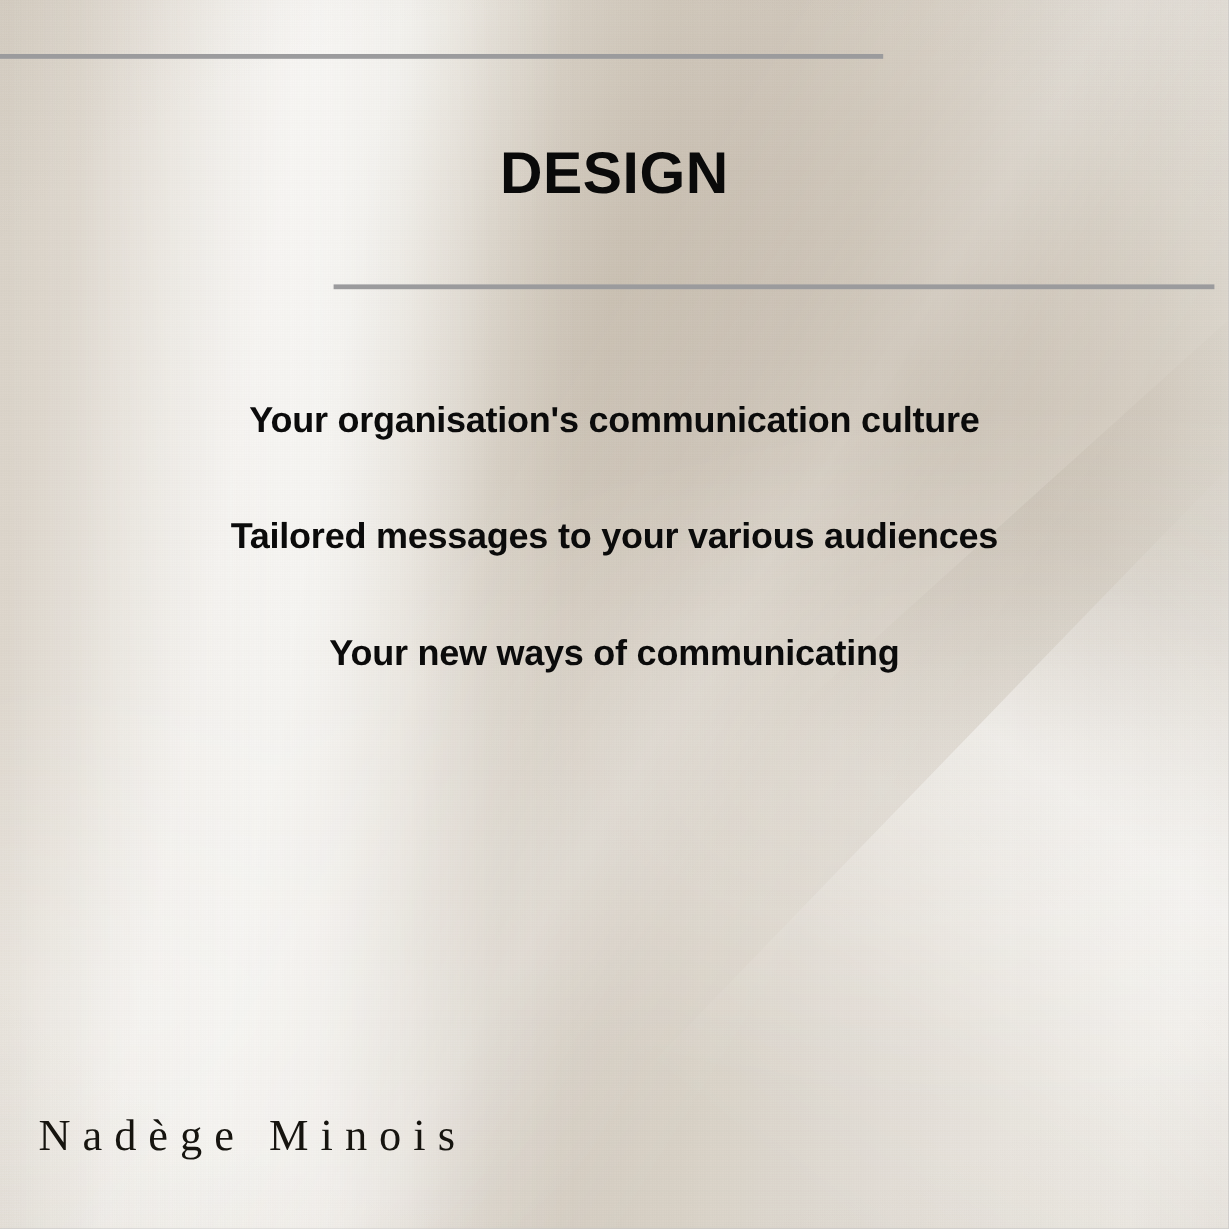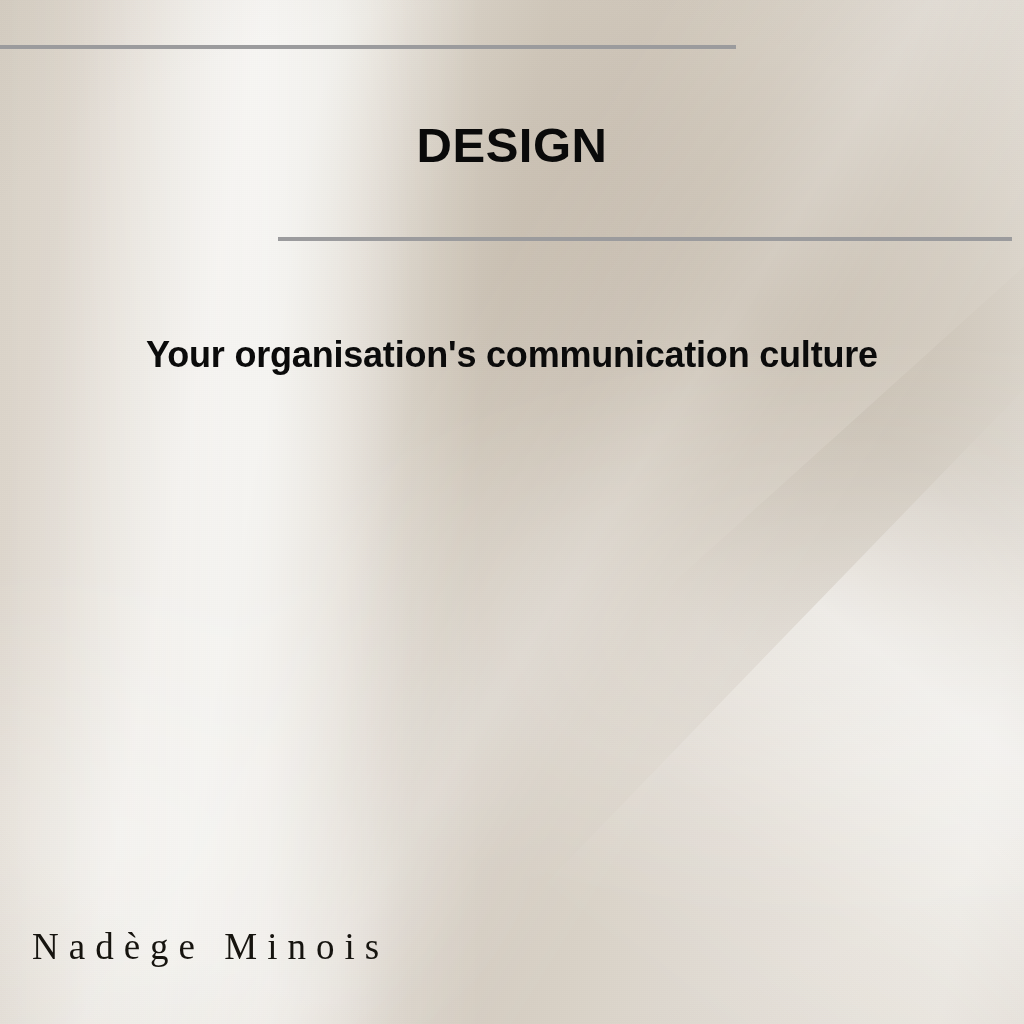--- a/index.html
+++ b/index.html
@@ -198,21 +198,21 @@
   .body-block {
     position: absolute;
     left: 92px;
     right: 92px;
     top: 330px;
     text-align: center;
   }
 
   .body-line {
     font-family: "Liberation Sans", sans-serif;
-    font-size: 36px;
+    font-size: 30px;
     font-weight: 700;
     line-height: 1.40;
     color: #0b0b0b;
     letter-spacing: -0.2px;
     margin: 0 0 55px 0;
   }
   .body-line:last-child {
     margin-bottom: 0;
   }
 
@@ -246,18 +246,20 @@
   <div class="content">
 
     <div class="rule rule-top"></div>
 
     <div class="title">DESIGN</div>
 
     <div class="rule rule-under-title"></div>
 
     <div class="body-block">
       <p class="body-line">Your organisation's communication culture</p>
+      <p class="body-line">Tailored messages to your various audiences</p>
+      <p class="body-line">Your new ways of communicating</p>
     </div>
 
     <div class="signature">Nadège Minois</div>
 
   </div>
 </div>
 
 </body></html>

